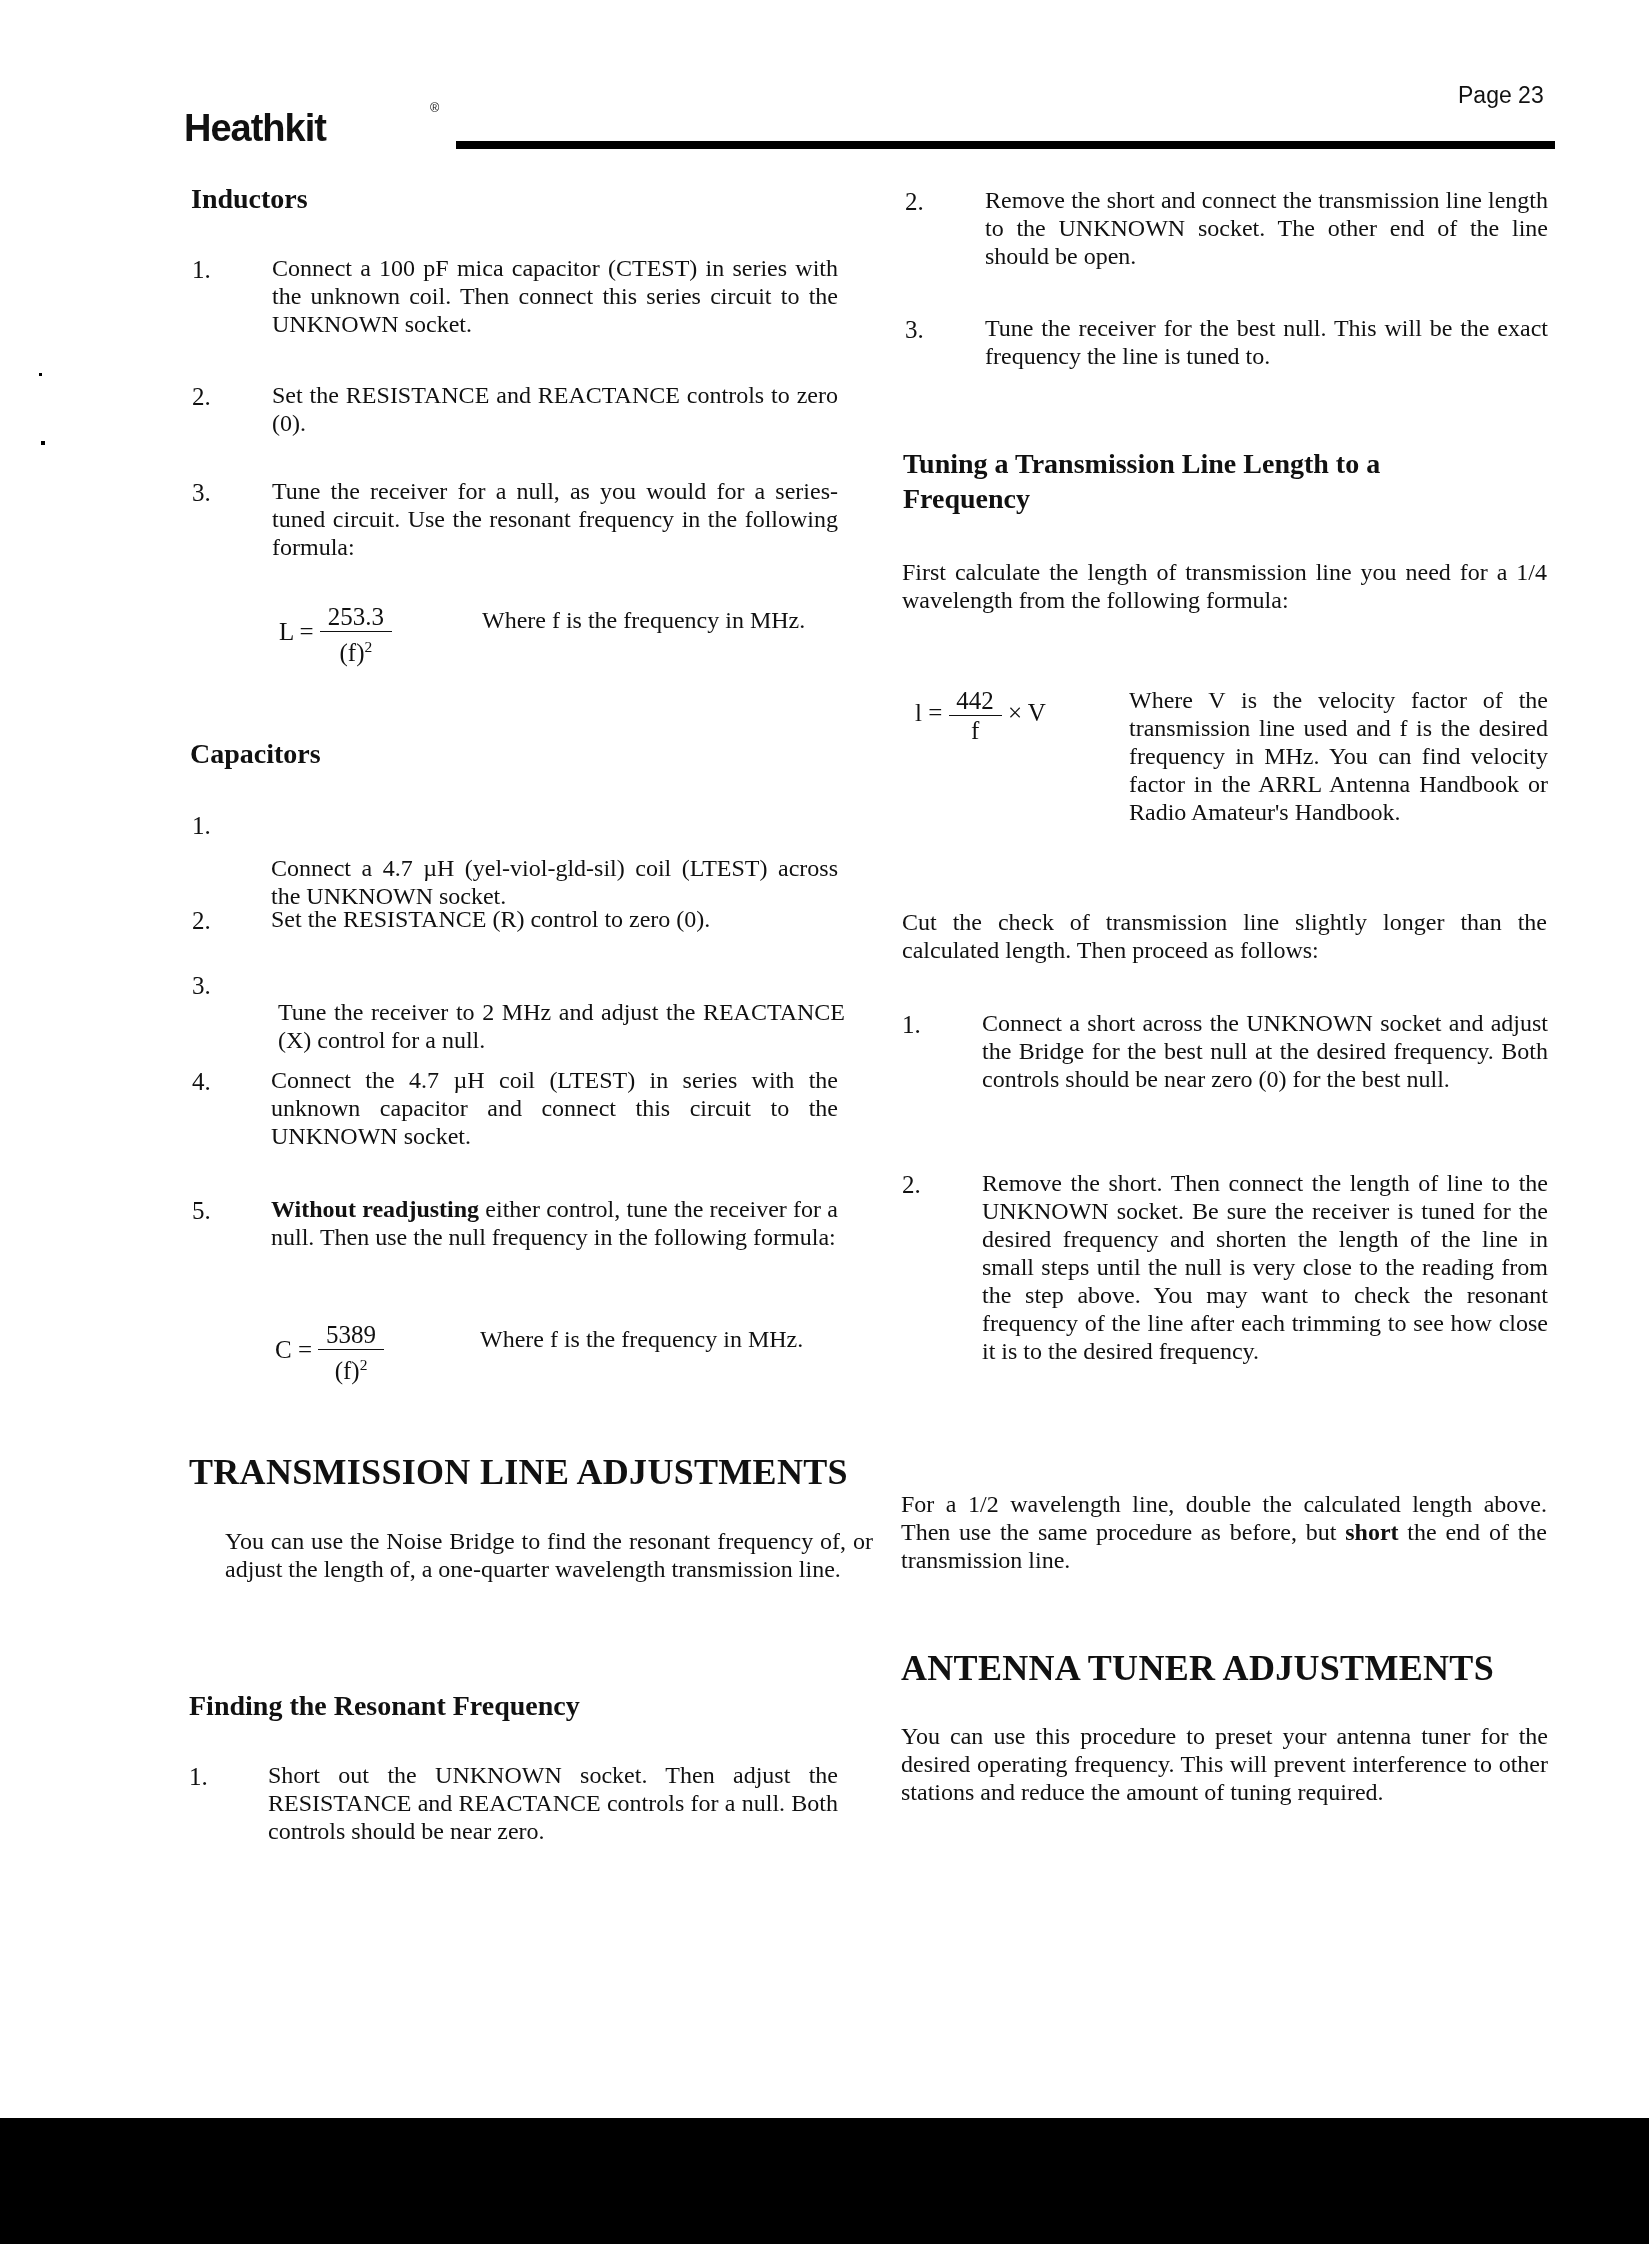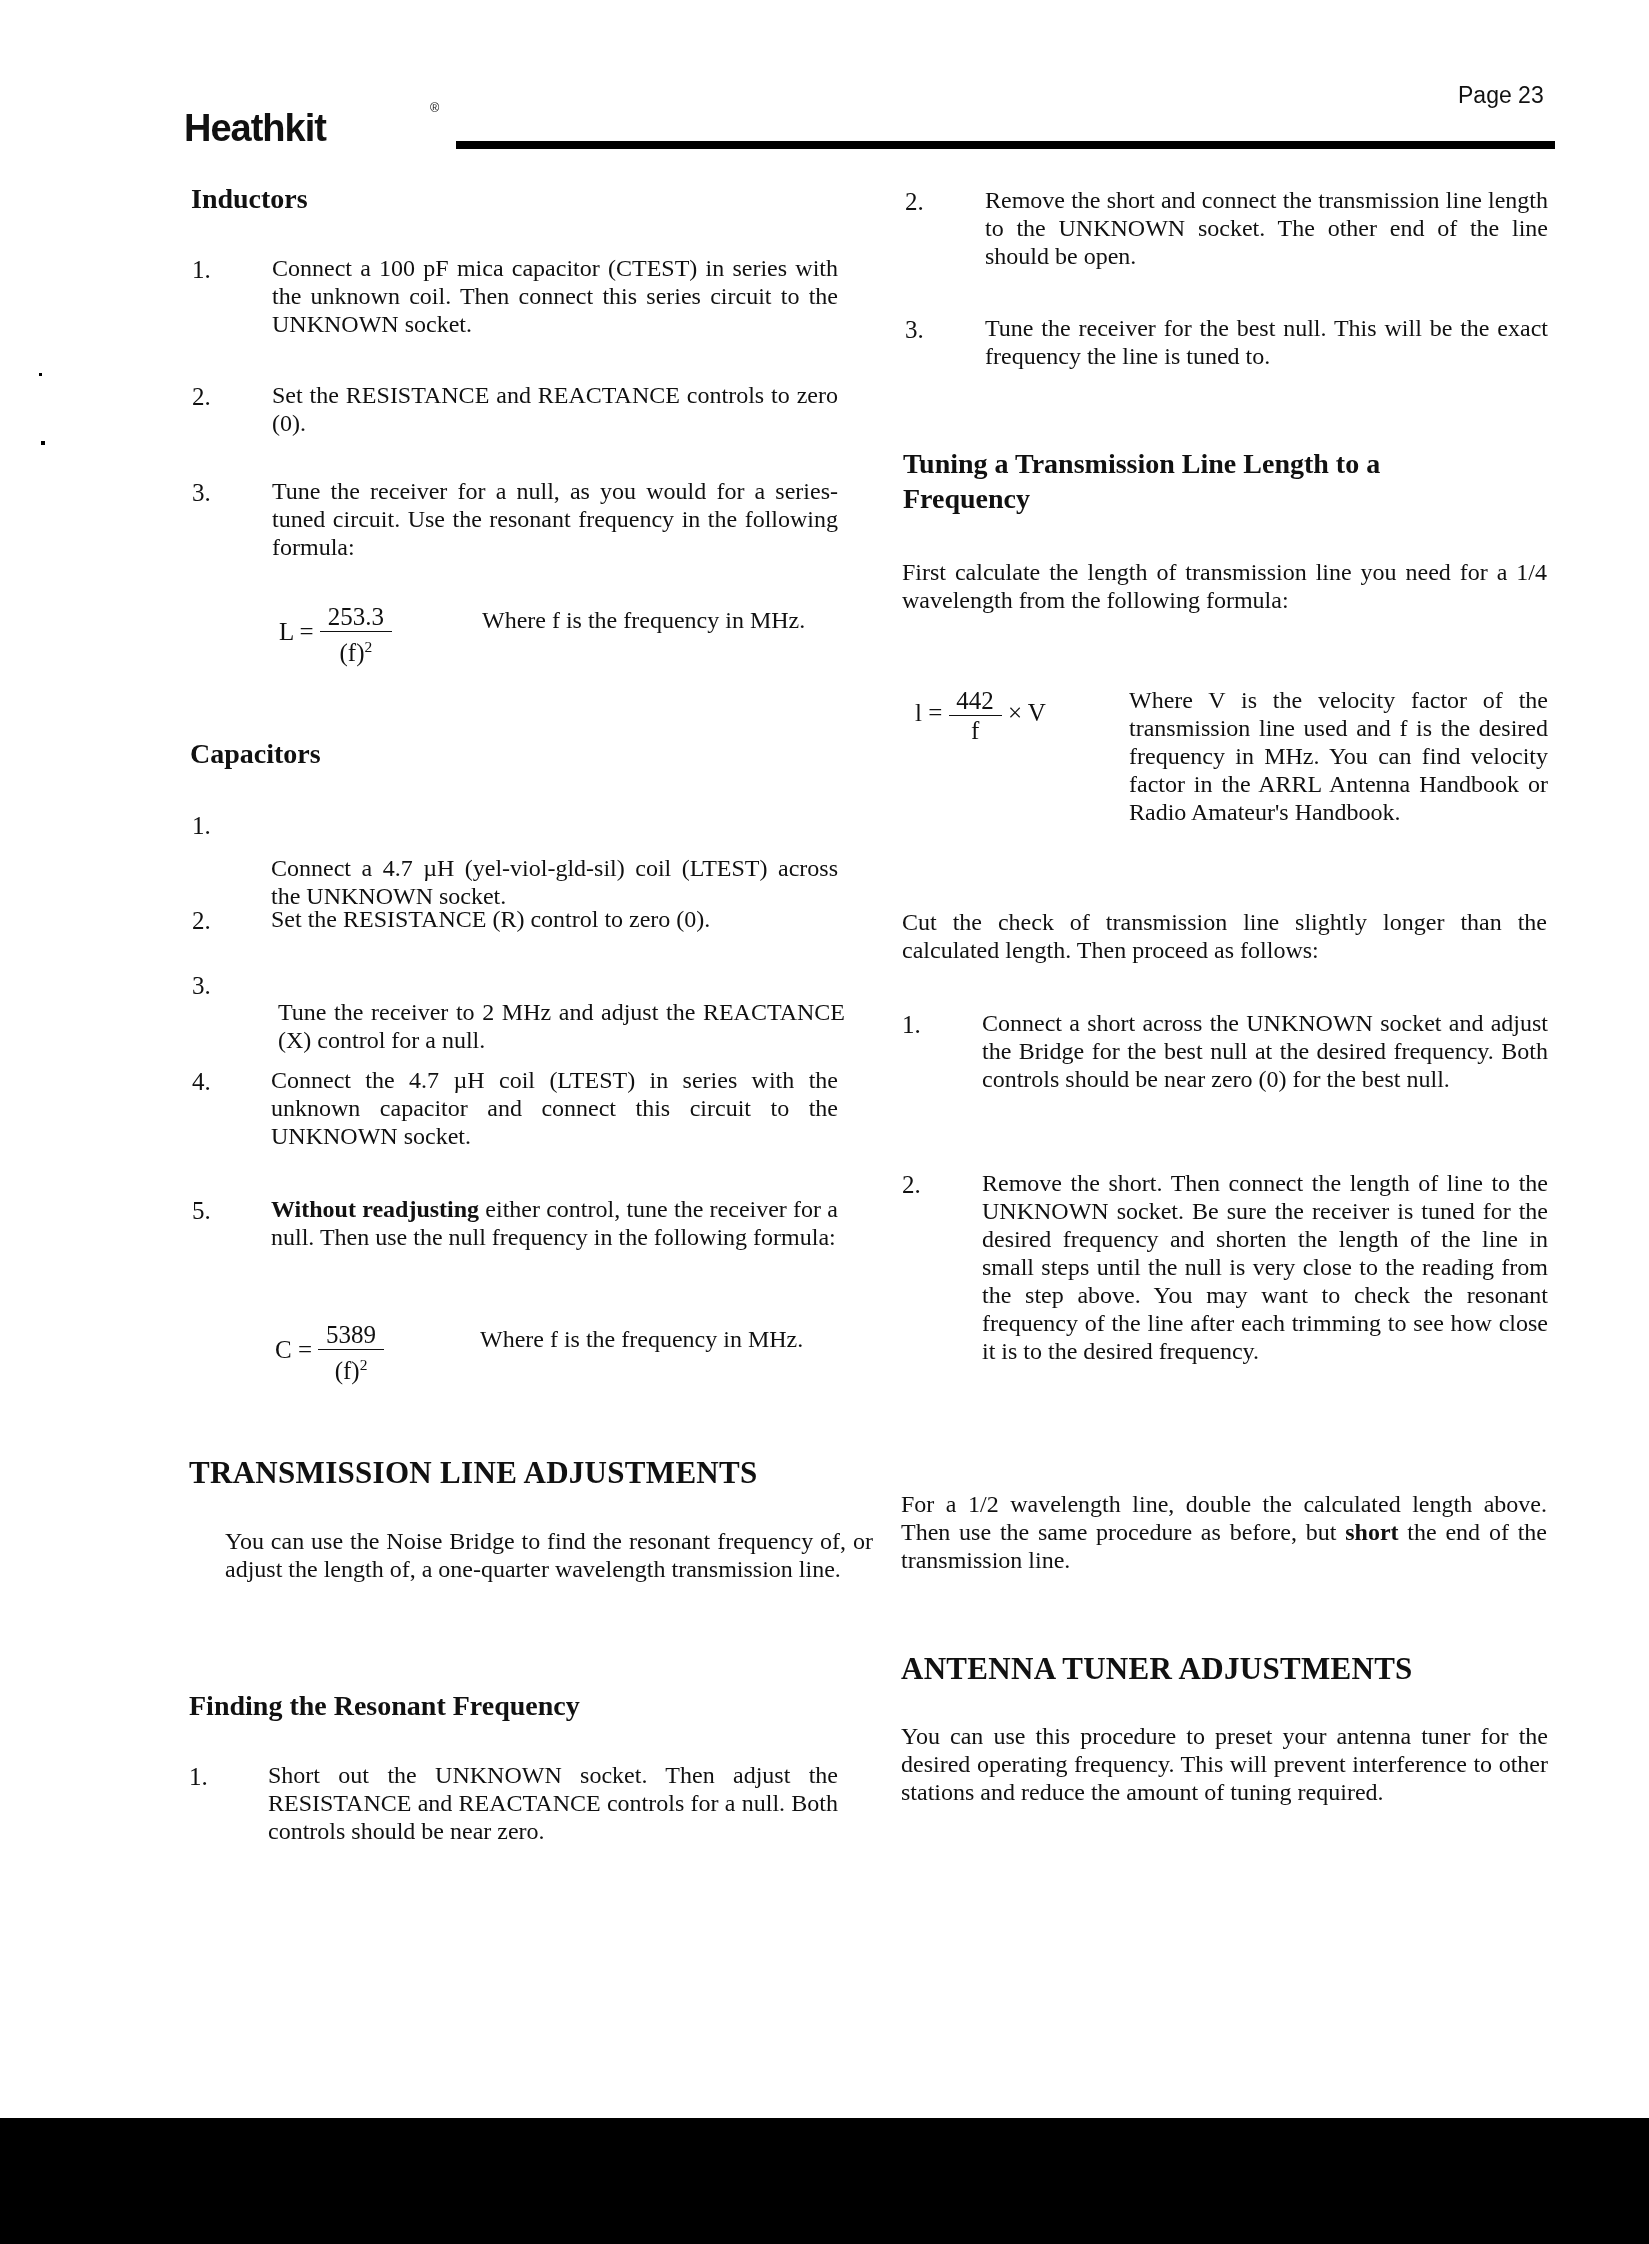--- a/index.html
+++ b/index.html
@@ -10,21 +10,21 @@
   
   .brand { left: 184px; top: 109px; font-family: "Liberation Sans", "DejaVu Sans", sans-serif;
            font-weight: 700; font-size: 38px; letter-spacing: -1px; line-height: 1; }
   .reg { left: 430px; top: 101px; font-family: "Liberation Sans", sans-serif; font-size: 12.6px; }
   .rule { left: 456px; top: 141px; width: 1099px; height: 7.8px; background: #000; }
   .pageno { left: 1458px; top: 82px; font-family: "Liberation Sans", "DejaVu Sans", sans-serif;
             font-size: 23px; }
 
   
   .h3 { font-weight: 700; font-size: 28px; line-height: 35px; }
-  .h2 { font-weight: 700; font-size: 31px; line-height: 33px; letter-spacing: 0.3px; }
+  .h2 { font-weight: 700; font-size: 36px; line-height: 33px; letter-spacing: 0.3px; }
   .p  { font-size: 24px; line-height: 28px; text-align: justify; }
   .num { font-size: 25px; line-height: 32px; }
   .bold { font-weight: 700; }
 
   
   .frm { font-size: 25px; line-height: 32px; }
   .frac { display: inline-block; text-align: center; vertical-align: middle; }
   .frac .top { display: block; padding: 0 7.8px; border-bottom: 1.9px solid #111; line-height: 29px; }
   .frac .bot { display: block; line-height: 29px; }
   sup { font-size: 15.5px; }

